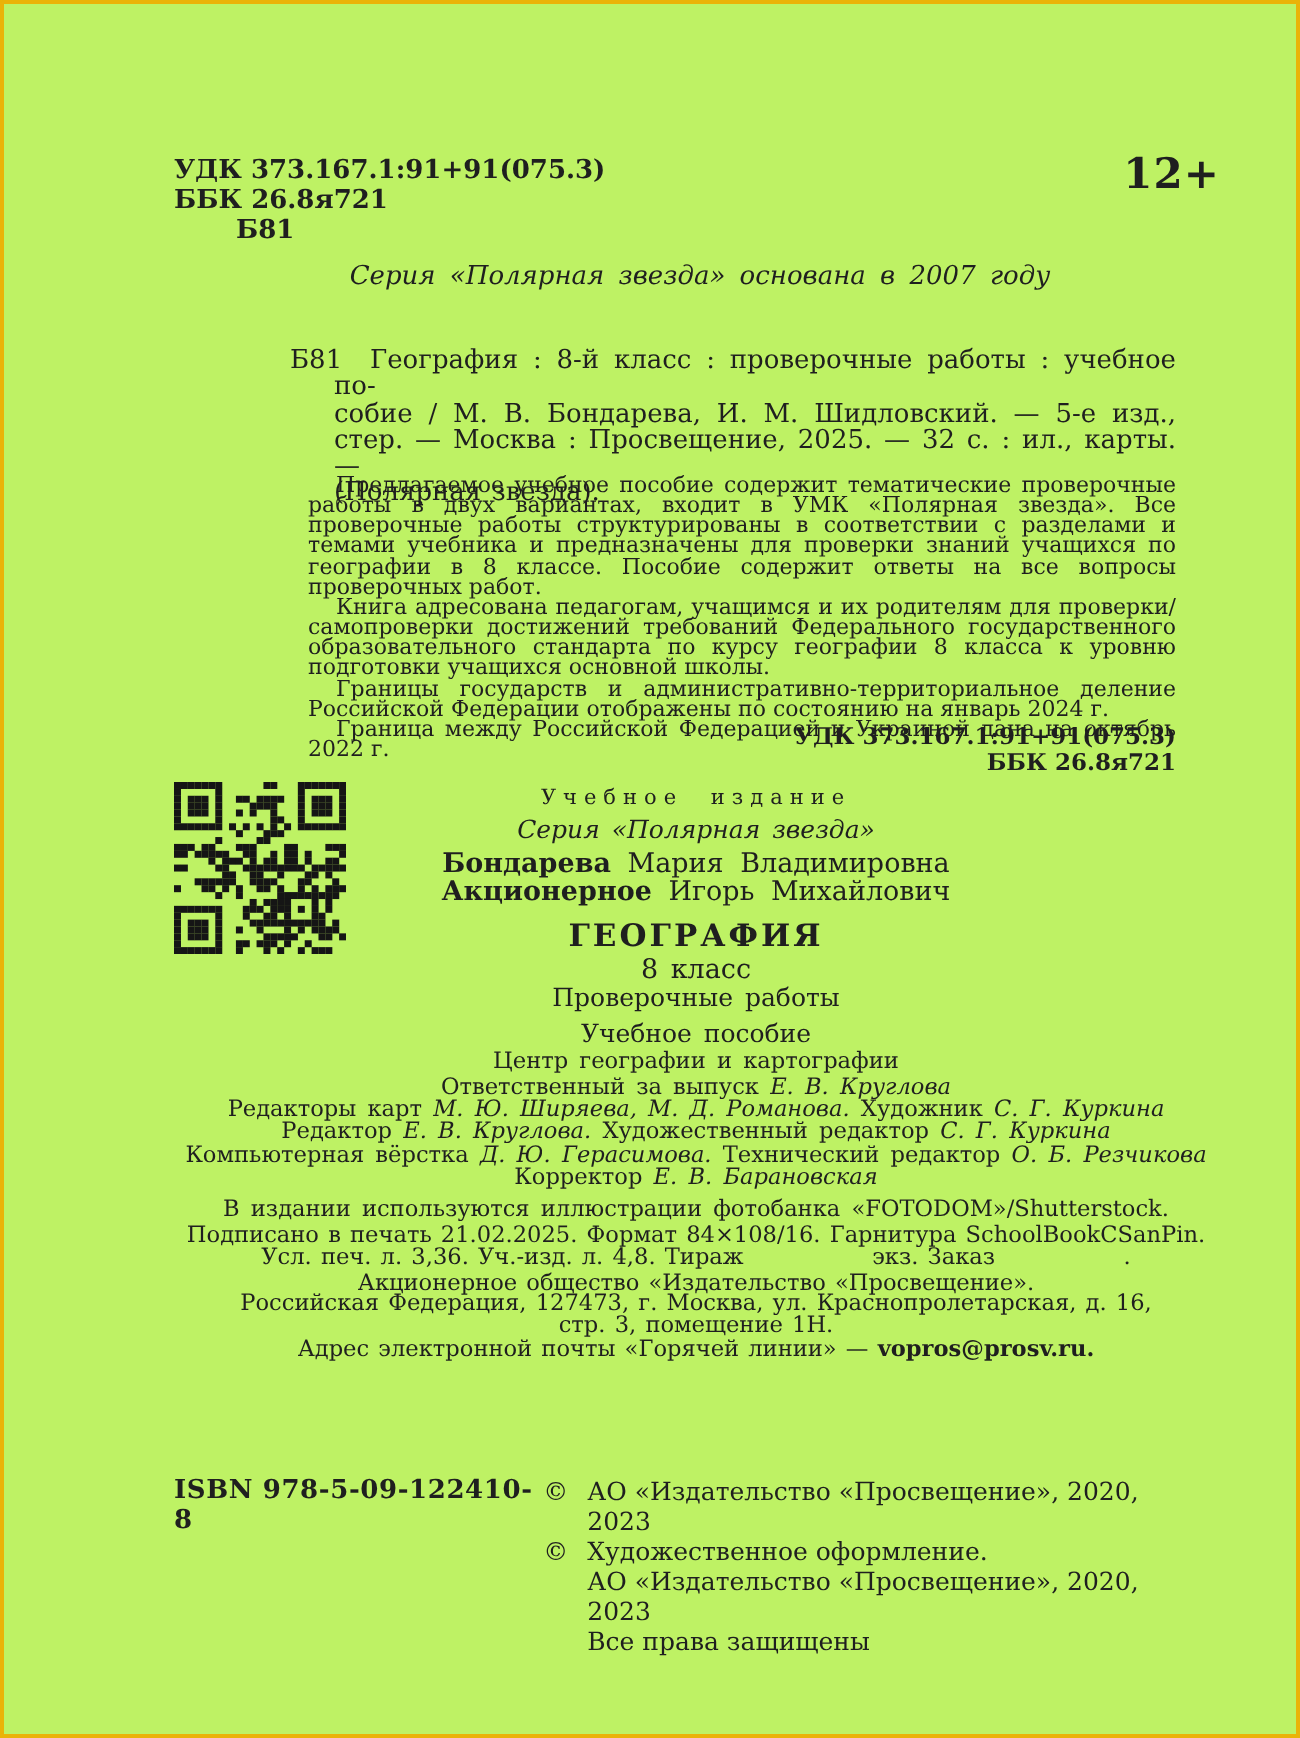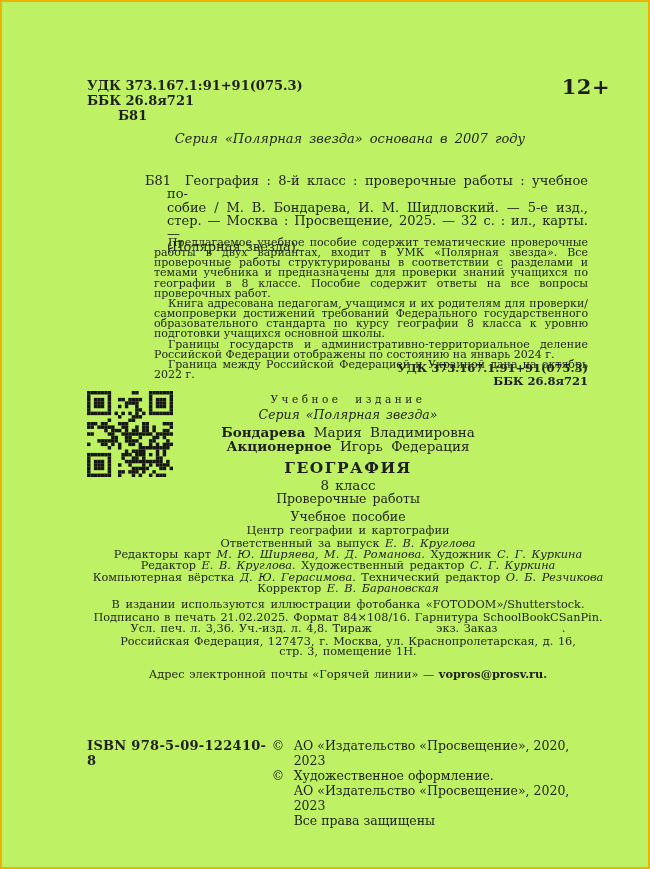--- a/index.html
+++ b/index.html
@@ -398,21 +398,21 @@
         <rect x="68.80" y="82.56" width="3.49" height="3.49"></rect>
         <rect x="72.24" y="82.56" width="3.49" height="3.49"></rect>
         <rect x="75.68" y="82.56" width="3.49" height="3.49"></rect>
       </svg>
   </div>
 
   <div class="abs centered edition">
     <div class="ed-kind">Учебное издание</div>
     <div class="ed-series">Серия «Полярная звезда»</div>
     <div class="ed-author ed-author1"><span class="b">Бондарева</span><span> Мария Владимировна</span></div>
-    <div class="ed-author"><span class="b">Акционерное</span><span> Игорь Федерация</span></div>
+    <div class="ed-author"><span class="b">Акционерное</span><span> Игорь Михайлович</span></div>
     <div class="ed-title">ГЕОГРАФИЯ</div>
     <div class="ed-grade">8 класс</div>
     <div class="ed-subtitle">Проверочные работы</div>
     <div class="ed-type">Учебное пособие</div>
   </div>
 
   <div class="abs centered credits">
     <div class="head">Центр географии и картографии</div>
     <div><span>Ответственный за выпуск </span><span class="i">Е. В. Круглова</span></div>
     <div><span>Редакторы карт </span><span class="i">М. Ю. Ширяева, М. Д. Романова.</span><span> Художник </span><span class="i">С. Г. Куркина</span></div>
@@ -422,20 +422,21 @@
   </div>
 
   <div class="abs centered photo-credit">В издании используются иллюстрации фотобанка «FOTODOM»/Shutterstock.</div>
 
   <div class="abs centered print-info">
     <div>Подписано в печать 21.02.2025. Формат 84×108/16. Гарнитура SchoolBookCSanPin.</div>
     <div>Усл. печ. л. 3,36. Уч.-изд. л. 4,8. Тираж&nbsp;&nbsp;&nbsp;&nbsp;&nbsp;&nbsp;&nbsp;&nbsp;&nbsp;&nbsp;&nbsp;&nbsp;&nbsp;&nbsp;экз. Заказ&nbsp;&nbsp;&nbsp;&nbsp;&nbsp;&nbsp;&nbsp;&nbsp;&nbsp;&nbsp;&nbsp;&nbsp;&nbsp;&nbsp;.</div>
   </div>
 
   <div class="abs centered publisher">
+    <div>Акционерное общество «Издательство «Просвещение».</div>
     <div>Российская Федерация, 127473, г. Москва, ул. Краснопролетарская, д. 16,</div>
     <div>стр. 3, помещение 1Н.</div>
   </div>
 
   <div class="abs centered hotline"><span>Адрес электронной почты «Горячей линии» — </span><span class="b">vopros@prosv.ru.</span></div>
 
   <div class="abs footer">
     <div class="footer-isbn">ISBN 978-5-09-122410-8</div>
     <div class="copyright">
       <div class="row">

